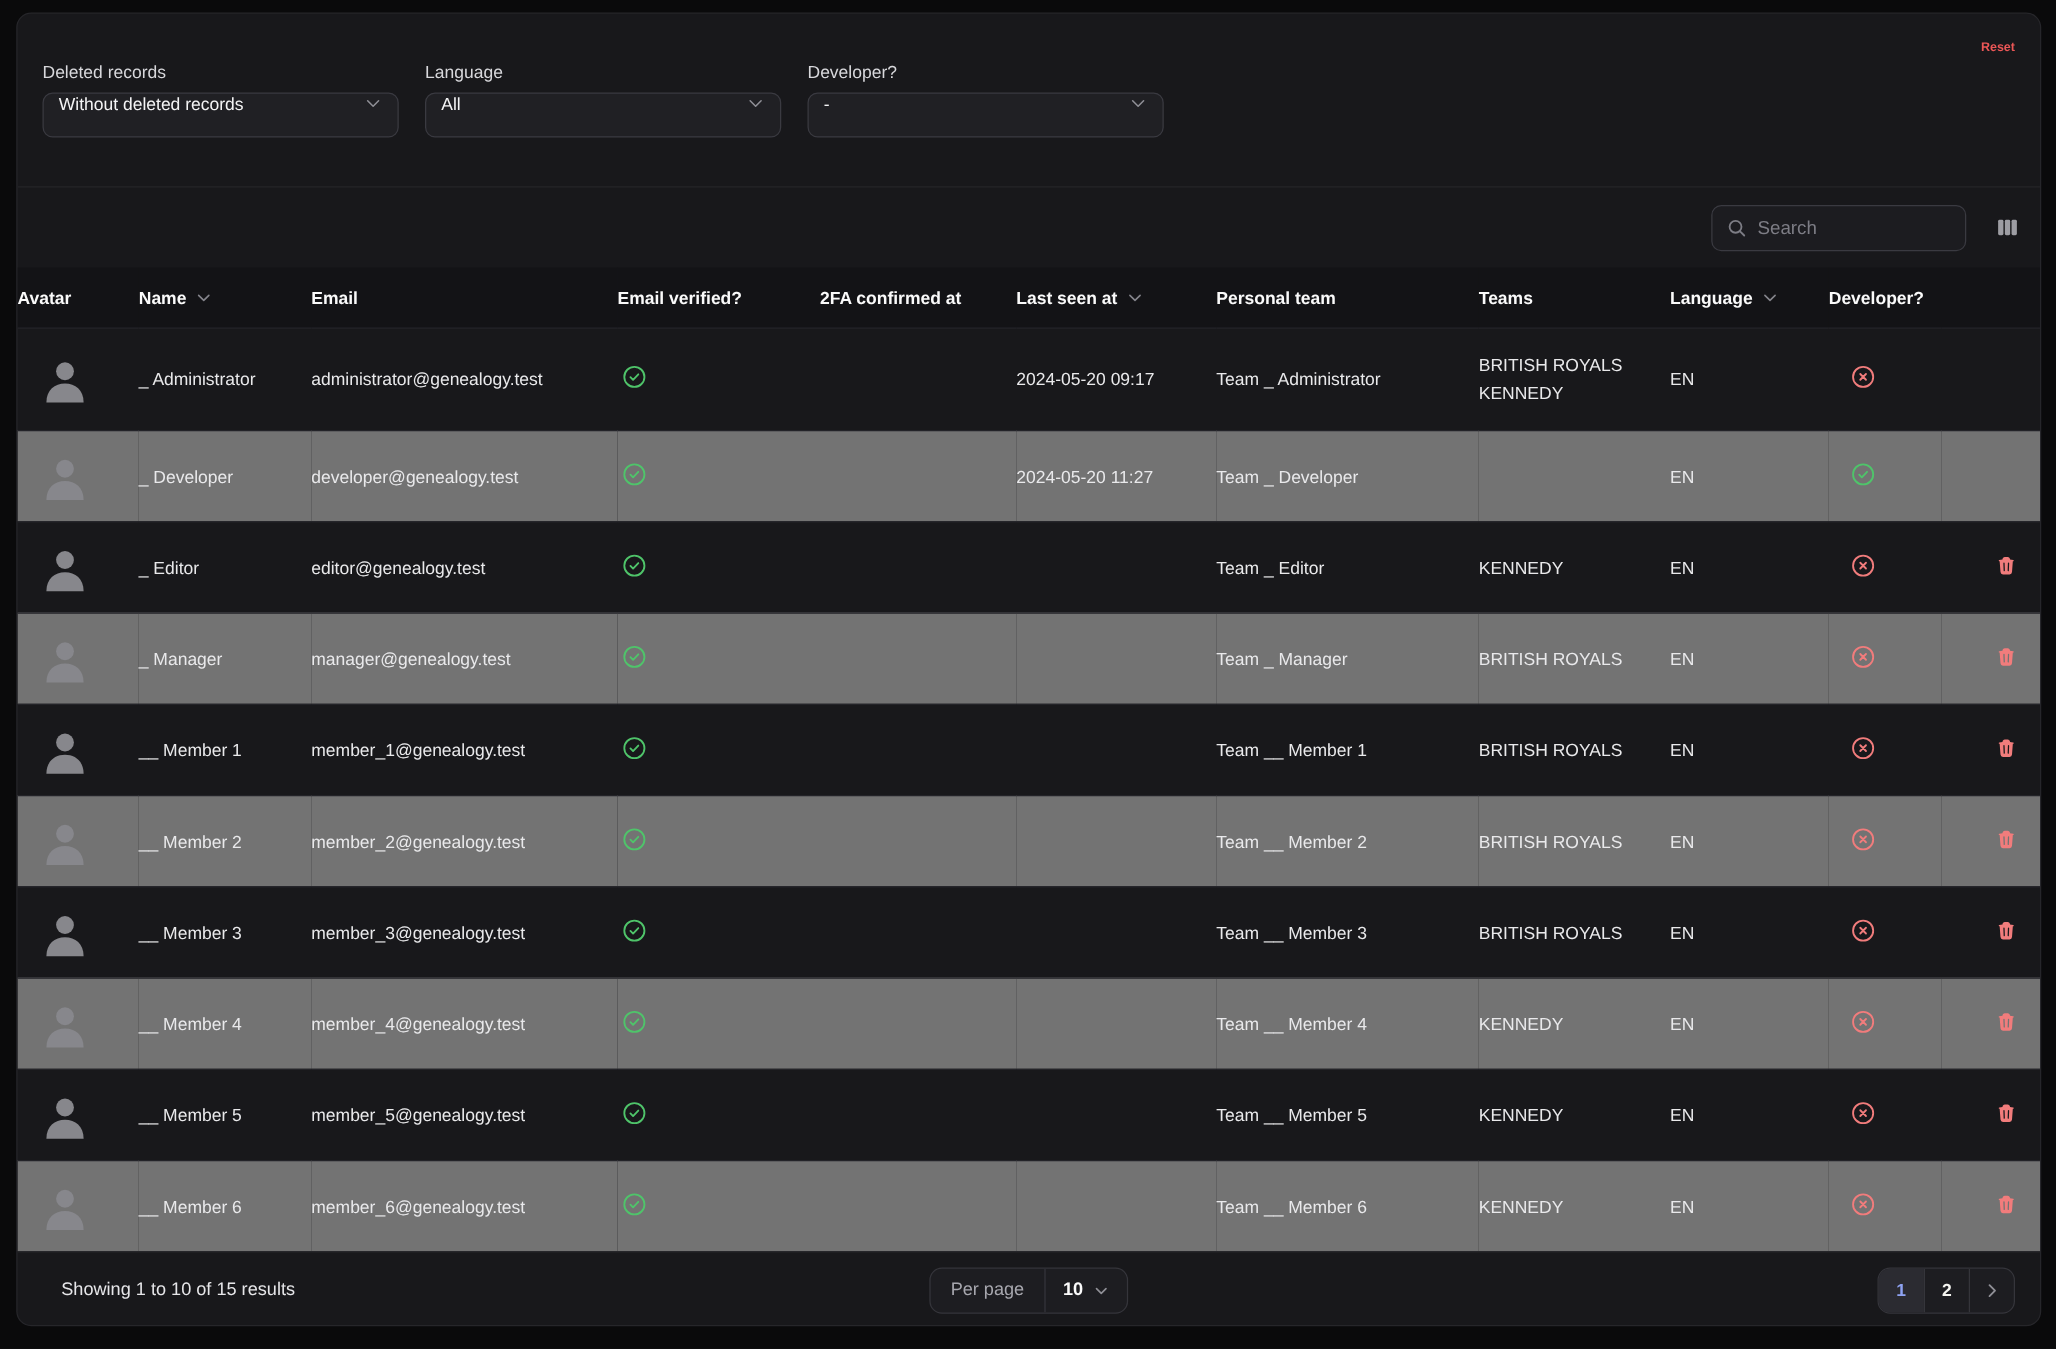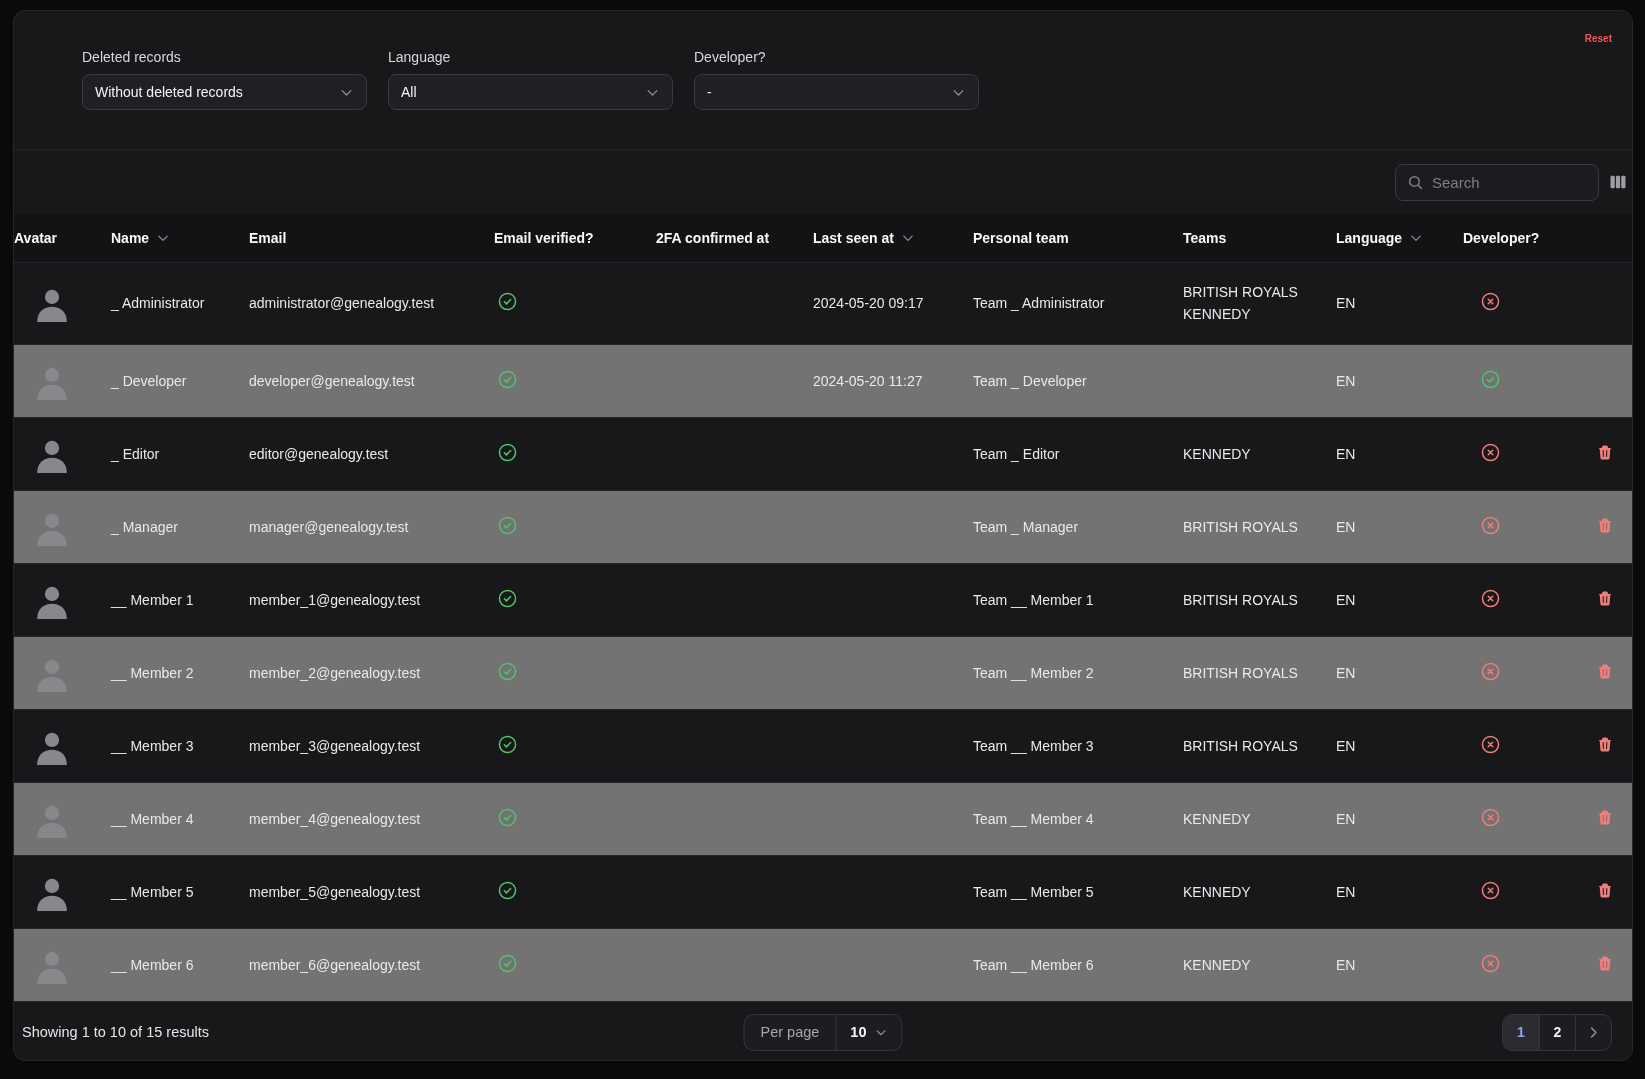--- a/index.html
+++ b/index.html
@@ -16,33 +16,33 @@
     overflow:hidden;
   }
   
   .filters { height:138px; padding:20px 20px 0 20px; position:relative; }
   .filters-title { font-size:15px; font-weight:700; color:#fafafa; letter-spacing:.2px; }
   .reset-btn {
     position:absolute; top:22px; right:20px;
     background:none; border:none; cursor:pointer;
     font-family:inherit; font-size:10px; font-weight:600; color:var(--accent-red,#ec5757);
   }
-  .filters-fields { display:flex; gap:21px; margin-top:18px; padding-left:0;margin-left:48px; }
+  .filters-fields { display:flex; gap:21px; margin-top:18px; padding-left:0; }
   .ff { width:285px; }
   .ff-label { display:block; font-size:14px; color:#d8d8dc; margin-bottom:9px; }
   .ff-select {
     height:36px; background:#202024; border:1px solid #3a3a41; border-radius:8px;
-    display:flex; align-items:center; justify-content:space-between;
+    display:flex; justify-content:space-between;
     padding:0 12px; cursor:pointer;
   }
   .ff-select .val { font-size:14px; font-weight:500; color:#f4f4f5; }
   .chev { color:#8f8f96; flex:0 0 auto; }
   
   .hr { border-top:1px solid #242428; }
-  .toolbar { height:64px; display:flex; align-items:center; justify-content:flex-end; padding:0 4px; gap:9px; }
+  .toolbar { height:64px; display:flex; align-items:center; justify-content:flex-end; padding:0 16px; gap:23px; }
   .searchbox {
     width:204px; height:37px; background:#1c1c20; border:1px solid #3a3a41; border-radius:8px;
     display:flex; align-items:center; padding:0 11px; gap:8px;
   }
   .searchbox svg { color:#7d7d85; flex:0 0 auto; }
   .searchbox input {
     background:transparent; border:none; outline:none; width:100%;
     font-family:inherit; font-size:15px; color:#e9e9eb;
   }
   .searchbox input::placeholder { color:#7d7d85; }
@@ -61,21 +61,21 @@
   .avatar { width:38px; height:40px; overflow:hidden; color:#87878c; }
   .teams-cell div { line-height:22px; }
   .ic-ok { color:var(--success-green,#4fc46a); display:inline-block; }
   .ic-no { color:var(--icon-red,#f17c7c); display:inline-block; }
   td.c-verified .ic { margin-left:3px; }
   td.c-dev .ic { margin-left:17px; }
   td.c-actions { text-align:right; padding-right:19px; }
   .trash-btn { background:none; border:none; cursor:pointer; color:var(--icon-red,#f17c7c); height:18px; }
   
   .footer { height:60px; position:relative; display:flex; align-items:center; }
-  .summary { position:absolute; left:8px; font-size:14.5px; font-weight:500; color:#e6e6e9; }
+  .summary { position:absolute; left:35px; font-size:14.5px; font-weight:500; color:#e6e6e9; }
   .perpage {
     position:absolute; left:50%; transform:translateX(-50%);
     height:37px; display:flex; align-items:stretch;
     background:#1d1d21; border:1px solid #35353b; border-radius:10px; overflow:hidden; cursor:pointer;
   }
   .pp-label { display:flex; align-items:center; padding:0 16px; font-size:14.5px; color:#a7a7ae; border-right:1px solid #35353b; }
   .pp-value { display:flex; align-items:center; gap:8px; padding:0 14px; font-size:14.5px; font-weight:600; color:#fafafa; }
   .pagination {
     position:absolute; right:20px; height:37px; display:flex; align-items:stretch;
     background:#1d1d21; border:1px solid #35353b; border-radius:10px; overflow:hidden;

